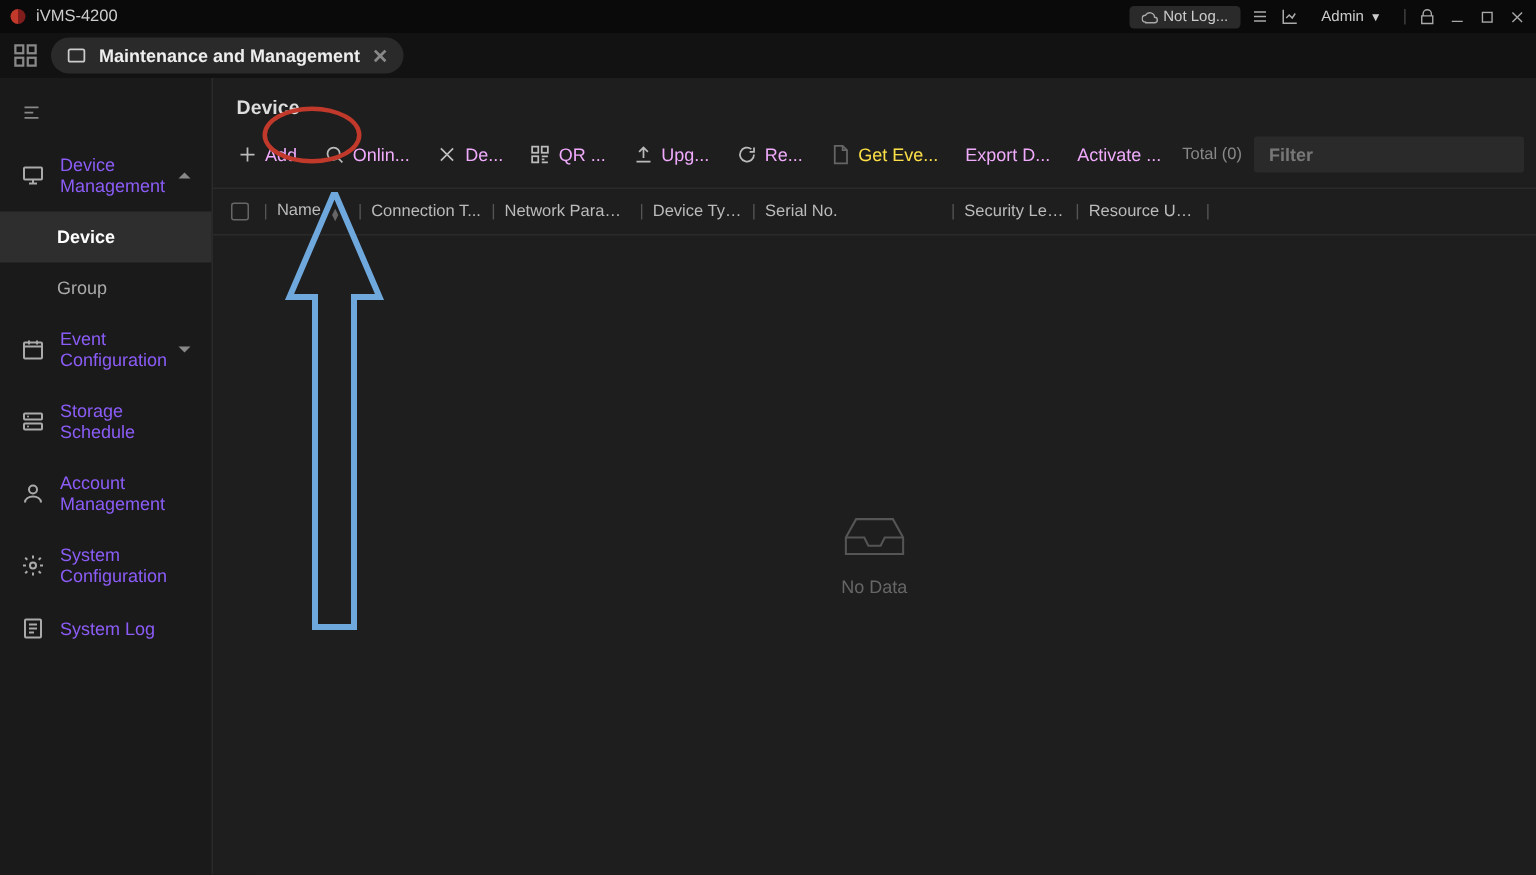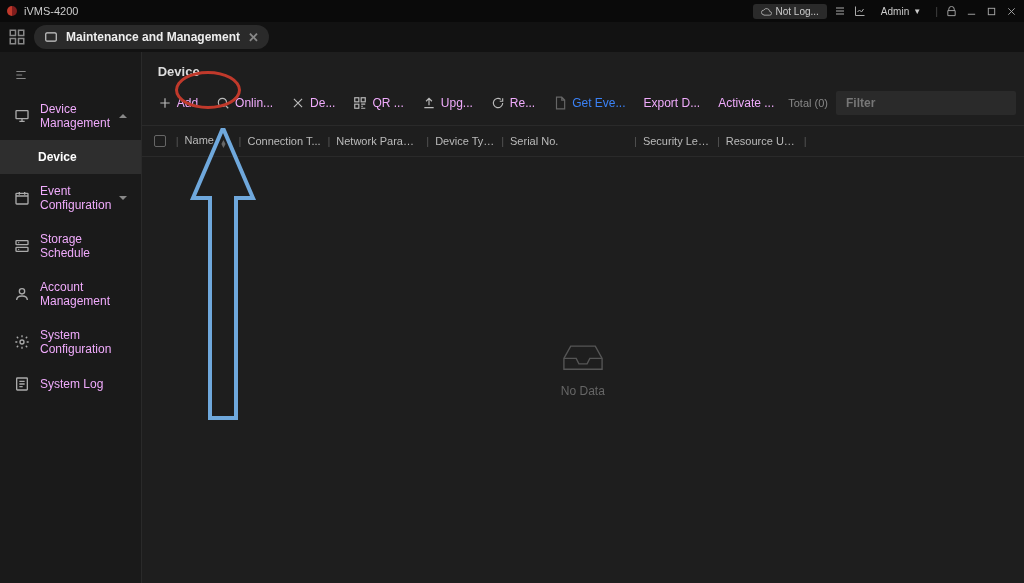--- a/index.html
+++ b/index.html
@@ -14,34 +14,34 @@
 
 .tabbar { height: 30px; background: #121212; display: flex; align-items: center; padding: 0 8px; gap: 8px; }
 .menu-icon { width: 18px; height: 18px; cursor: pointer; }
 .tab { background: #2a2a2a; height: 24px; display: flex; align-items: center; padding: 0 10px; gap: 8px; font-size: 12px; color: #eee; font-weight: 600; border-radius: 12px; }
 .tab-close { color: #888; font-size: 13px; cursor: pointer; }
 
 .content { display: flex; height: calc(100% - 52px); }
 
 .sidebar { width: 179px; background: #1a1a1a; border-right: 1px solid #2a2a2a; padding-top: 10px; }
 .side-collapse { padding: 6px 14px; cursor: pointer; }
-.side-item { display: flex; align-items: center; padding: 10px 14px; gap: 10px; font-size: 12px; color: #f0abfc; cursor: pointer; position: relative; }
+.side-item { display: flex; align-items: center; padding: 10px 14px; gap: 10px; font-size: 12px; color: #8b5cf6; cursor: pointer; position: relative; }
 .side-item.has-chevron::after { content: ""; position: absolute; right: 14px; width: 0; height: 0; border-left: 4px solid transparent; border-right: 4px solid transparent; }
 .side-item.expanded.has-chevron::after { border-bottom: 4px solid #888; }
 .side-item.collapsed.has-chevron::after { border-top: 4px solid #888; }
 .side-sub { padding: 10px 14px 10px 38px; font-size: 12px; color: #aaa; cursor: pointer; }
 .side-sub.active { background: #2e2e2e; color: #fff; font-weight: 600; }
 .side-icon { width: 16px; height: 16px; flex-shrink: 0; }
 
 .main { flex: 1; background: #1e1e1e; display: flex; flex-direction: column; }
 .main-header { padding: 12px 16px 8px; font-size: 13px; font-weight: 600; color: #ddd; }
 
 .toolbar { display: flex; align-items: center; padding: 4px 8px 10px; gap: 2px; font-size: 12px; border-bottom: 1px solid #2a2a2a; }
 .tool-btn { display: flex; align-items: center; gap: 5px; padding: 4px 8px; color: #f0abfc; cursor: pointer; white-space: nowrap; }
-.tool-btn.disabled { color: #3b82f6; }
+.tool-btn.disabled { color: #fde047; }
 .tool-icon { width: 14px; height: 14px; flex-shrink: 0; }
 .total { color: #888; font-size: 11px; margin-left: 4px; margin-right: 6px; white-space: nowrap; }
 .filter-input { flex: 1; background: #2a2a2a; border: none; padding: 5px 10px; color: #eab308; font-size: 12px; min-width: 120px; border-radius: 2px; font-weight: bold; }
 .filter-input::placeholder { color: #777; }
 
 .table-head { display: flex; align-items: center; padding: 8px 12px; font-size: 11px; color: #bbb; border-bottom: 1px solid #2a2a2a; gap: 0; }
 .th { padding: 0 6px; white-space: nowrap; overflow: hidden; text-overflow: ellipsis; }
 .th-sep { color: #555; }
 .th-check { width: 22px; display: flex; align-items: center; }
 .checkbox { width: 12px; height: 12px; border: 1px solid #666; border-radius: 2px; }
@@ -136,20 +136,21 @@
     </div>
 
     <div class="side-item has-chevron expanded">
       <svg class="side-icon" viewBox="0 0 24 24">
           <rect x="3" y="4" width="18" height="12" rx="1" fill="none" stroke="#aaa" stroke-width="2"></rect>
           <path stroke="#aaa" stroke-width="2" d="M8 20h8M12 16v4"></path>
         </svg>
       <span>Device Management</span>
     </div>
     <div class="side-sub active">Device</div>
+    <div class="side-sub">Group</div>
 
     <div class="side-item has-chevron collapsed">
       <svg class="side-icon" viewBox="0 0 24 24">
           <rect x="3" y="5" width="18" height="16" rx="1" fill="none" stroke="#aaa" stroke-width="2"></rect>
           <path stroke="#aaa" stroke-width="2" d="M3 9h18M8 3v4M16 3v4"></path>
         </svg>
       <span>Event Configuration</span>
     </div>
 
     <div class="side-item">

